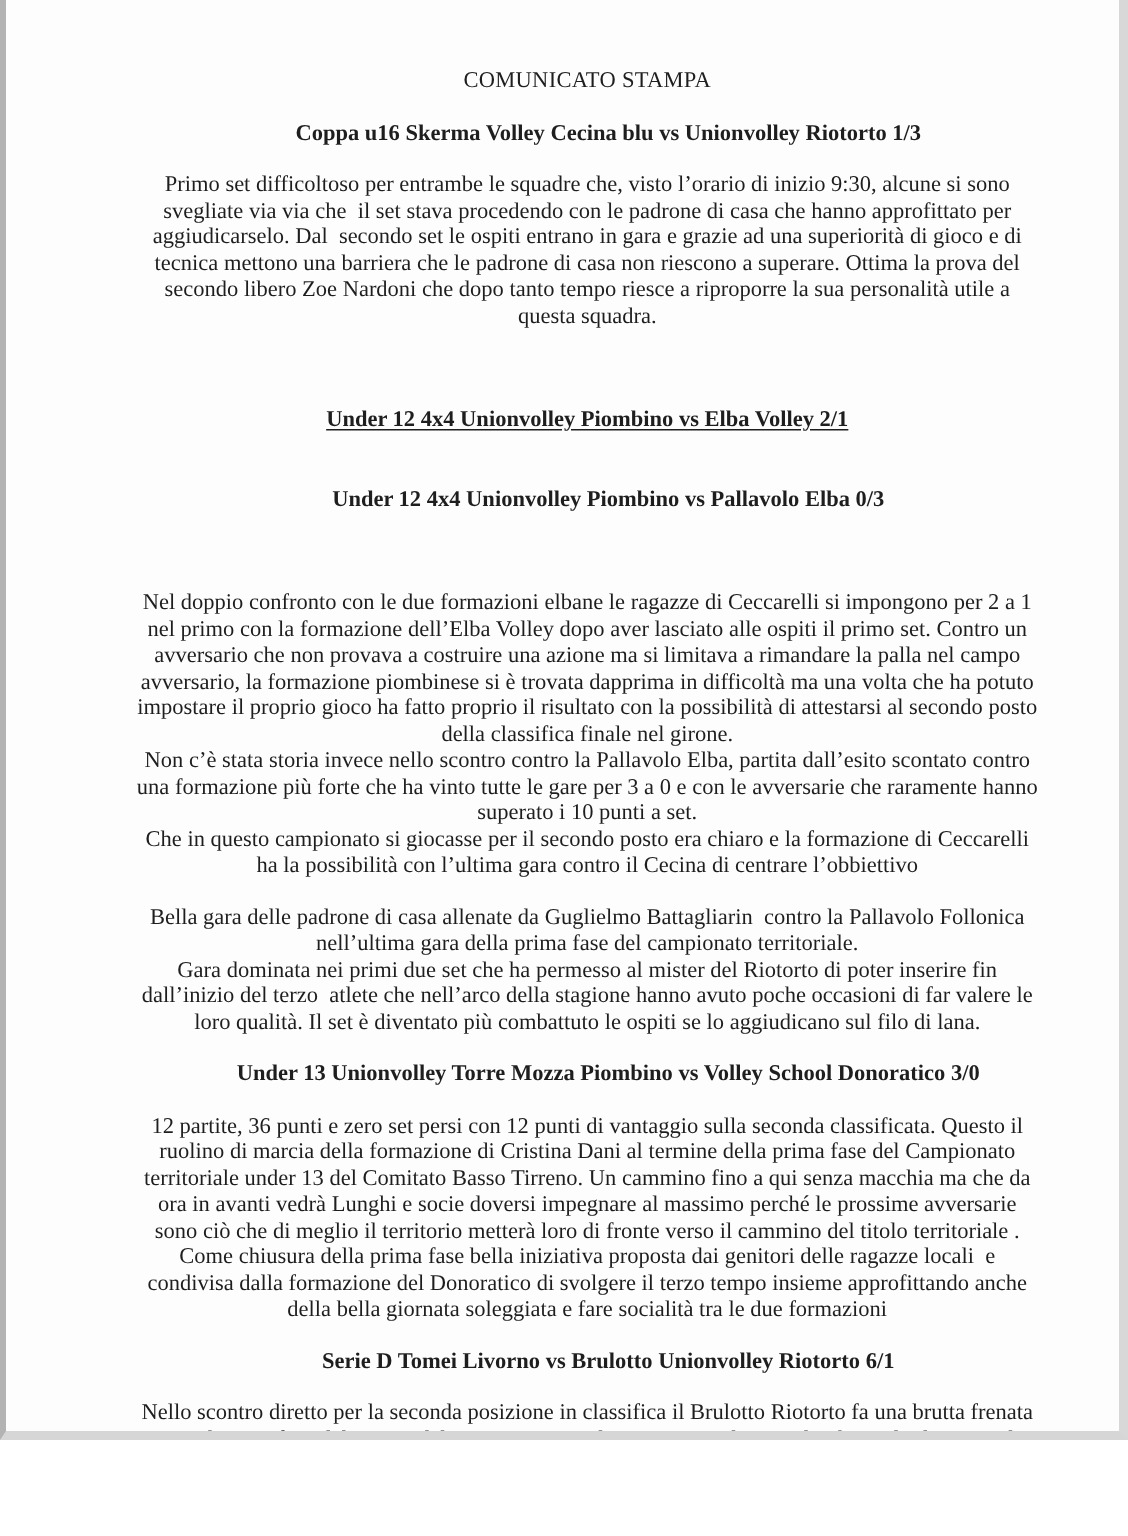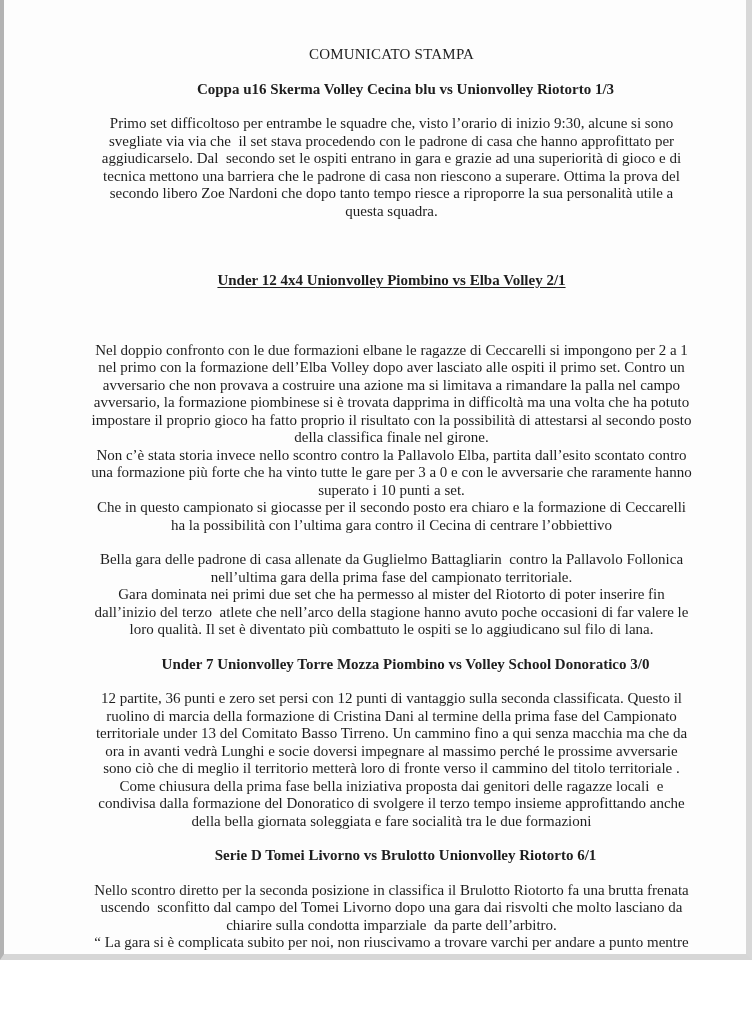--- a/index.html
+++ b/index.html
@@ -58,40 +58,41 @@
     <div class="block heading">Coppa u16 Skerma Volley Cecina blu vs Unionvolley Riotorto 1/3</div>
     <div class="block body-text">Primo set difficoltoso per entrambe le squadre che, visto l’orario di inizio 9:30, alcune si sono
 svegliate via via che  il set stava procedendo con le padrone di casa che hanno approfittato per
 aggiudicarselo. Dal  secondo set le ospiti entrano in gara e grazie ad una superiorità di gioco e di
 tecnica mettono una barriera che le padrone di casa non riescono a superare. Ottima la prova del
 secondo libero Zoe Nardoni che dopo tanto tempo riesce a riproporre la sua personalità utile a
 questa squadra.</div>
 
     <div class="block">
       <div class="heading-underlined">Under 12 4x4 Unionvolley Piombino vs Elba Volley 2/1</div>
+      <div class="heading">Under 12 4x4 Unionvolley Piombino vs Pallavolo Elba 0/3</div>
     </div>
     <div class="block body-text">Nel doppio confronto con le due formazioni elbane le ragazze di Ceccarelli si impongono per 2 a 1
 nel primo con la formazione dell’Elba Volley dopo aver lasciato alle ospiti il primo set. Contro un
 avversario che non provava a costruire una azione ma si limitava a rimandare la palla nel campo
 avversario, la formazione piombinese si è trovata dapprima in difficoltà ma una volta che ha potuto
 impostare il proprio gioco ha fatto proprio il risultato con la possibilità di attestarsi al secondo posto
 della classifica finale nel girone.
 Non c’è stata storia invece nello scontro contro la Pallavolo Elba, partita dall’esito scontato contro
 una formazione più forte che ha vinto tutte le gare per 3 a 0 e con le avversarie che raramente hanno
 superato i 10 punti a set.
 Che in questo campionato si giocasse per il secondo posto era chiaro e la formazione di Ceccarelli
 ha la possibilità con l’ultima gara contro il Cecina di centrare l’obbiettivo</div>
 
     <div class="block body-text">Bella gara delle padrone di casa allenate da Guglielmo Battagliarin  contro la Pallavolo Follonica
 nell’ultima gara della prima fase del campionato territoriale.
 Gara dominata nei primi due set che ha permesso al mister del Riotorto di poter inserire fin
 dall’inizio del terzo  atlete che nell’arco della stagione hanno avuto poche occasioni di far valere le
 loro qualità. Il set è diventato più combattuto le ospiti se lo aggiudicano sul filo di lana.</div>
 
-    <div class="block heading">Under 7 Unionvolley Torre Mozza Piombino vs Volley School Donoratico 3/0</div>
+    <div class="block heading">Under 13 Unionvolley Torre Mozza Piombino vs Volley School Donoratico 3/0</div>
     <div class="block body-text">12 partite, 36 punti e zero set persi con 12 punti di vantaggio sulla seconda classificata. Questo il
 ruolino di marcia della formazione di Cristina Dani al termine della prima fase del Campionato
 territoriale under 13 del Comitato Basso Tirreno. Un cammino fino a qui senza macchia ma che da
 ora in avanti vedrà Lunghi e socie doversi impegnare al massimo perché le prossime avversarie
 sono ciò che di meglio il territorio metterà loro di fronte verso il cammino del titolo territoriale .
 Come chiusura della prima fase bella iniziativa proposta dai genitori delle ragazze locali  e
 condivisa dalla formazione del Donoratico di svolgere il terzo tempo insieme approfittando anche
 della bella giornata soleggiata e fare socialità tra le due formazioni</div>
 
     <div class="block heading">Serie D Tomei Livorno vs Brulotto Unionvolley Riotorto 6/1</div>

